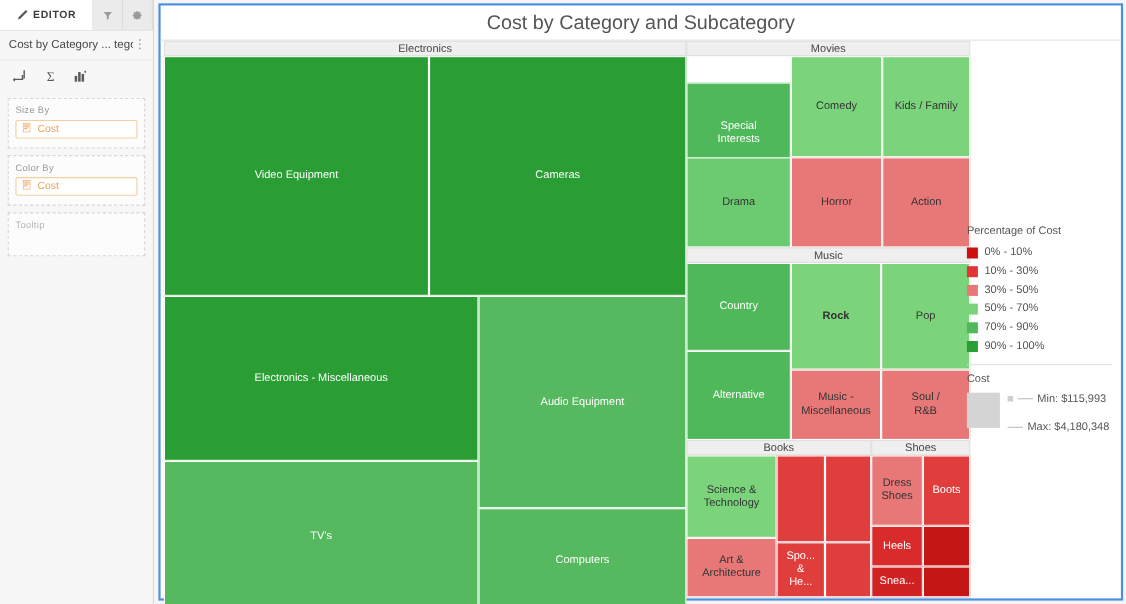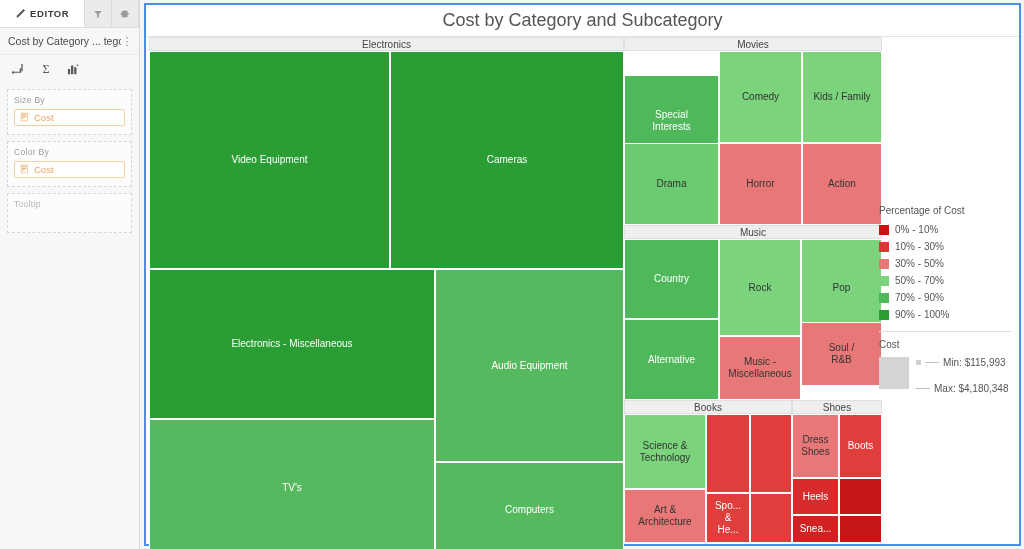--- a/index.html
+++ b/index.html
@@ -242,34 +242,34 @@
               <span>Action</span>
             </div>
           </div>
         </div>
         <div class="grp" style="left: 475px; top: 188px; width: 258px; height: 175px;">
           <div class="grp-hdr">Music</div>
           <div class="grp-body">
             <div class="cell t-dark" style="left: 0px; top: 0px; width: 95px; height: 80px; background: rgb(79, 184, 90);">
               <span>Country</span>
             </div>
-            <div class="cell t-light" style="left: 95px; top: 0px; width: 82px; height: 97px; background: rgb(123, 212, 123);">
+            <div class="cell t-light" style="left: 95px; top: 0px; width: 82px; height: 97px; background: rgb(123, 212, 123); font-weight: bold;">
               <span>Rock</span>
             </div>
             <div class="cell t-light" style="left: 177px; top: 0px; width: 81px; height: 97px; background: rgb(123, 212, 123);">
               <span>Pop</span>
             </div>
             <div class="cell t-dark" style="left: 0px; top: 80px; width: 95px; height: 81px; background: rgb(79, 184, 90);">
               <span>Alternative</span>
             </div>
             <div class="cell t-light" style="left: 95px; top: 97px; width: 82px; height: 64px; background: rgb(232, 120, 120);">
               <span>Music -
 Miscellaneous</span>
             </div>
-            <div class="cell t-light" style="left: 177px; top: 83px; width: 81px; height: 64px; background: rgb(232, 120, 120);">
+            <div class="cell t-light" style="left: 177px; top: 97px; width: 81px; height: 64px; background: rgb(232, 120, 120);">
               <span>Soul /
 R&amp;B</span>
             </div>
           </div>
         </div>
         <div class="grp" style="left: 475px; top: 363px; width: 168px; height: 143px;">
           <div class="grp-hdr">Books</div>
           <div class="grp-body">
             <div class="cell t-light" style="left: 0px; top: 0px; width: 82px; height: 75px; background: rgb(123, 212, 123);">
               <span>Science &amp;

